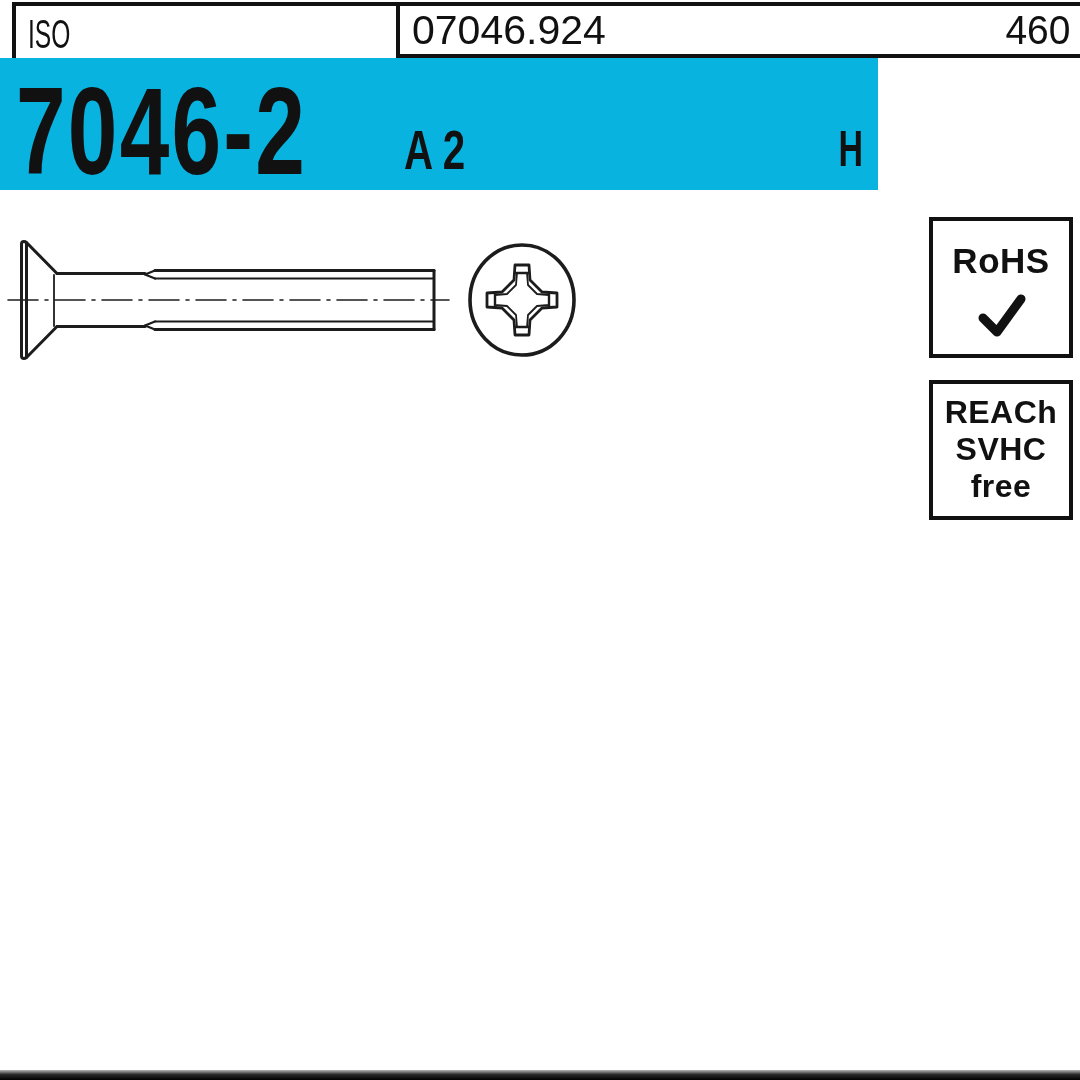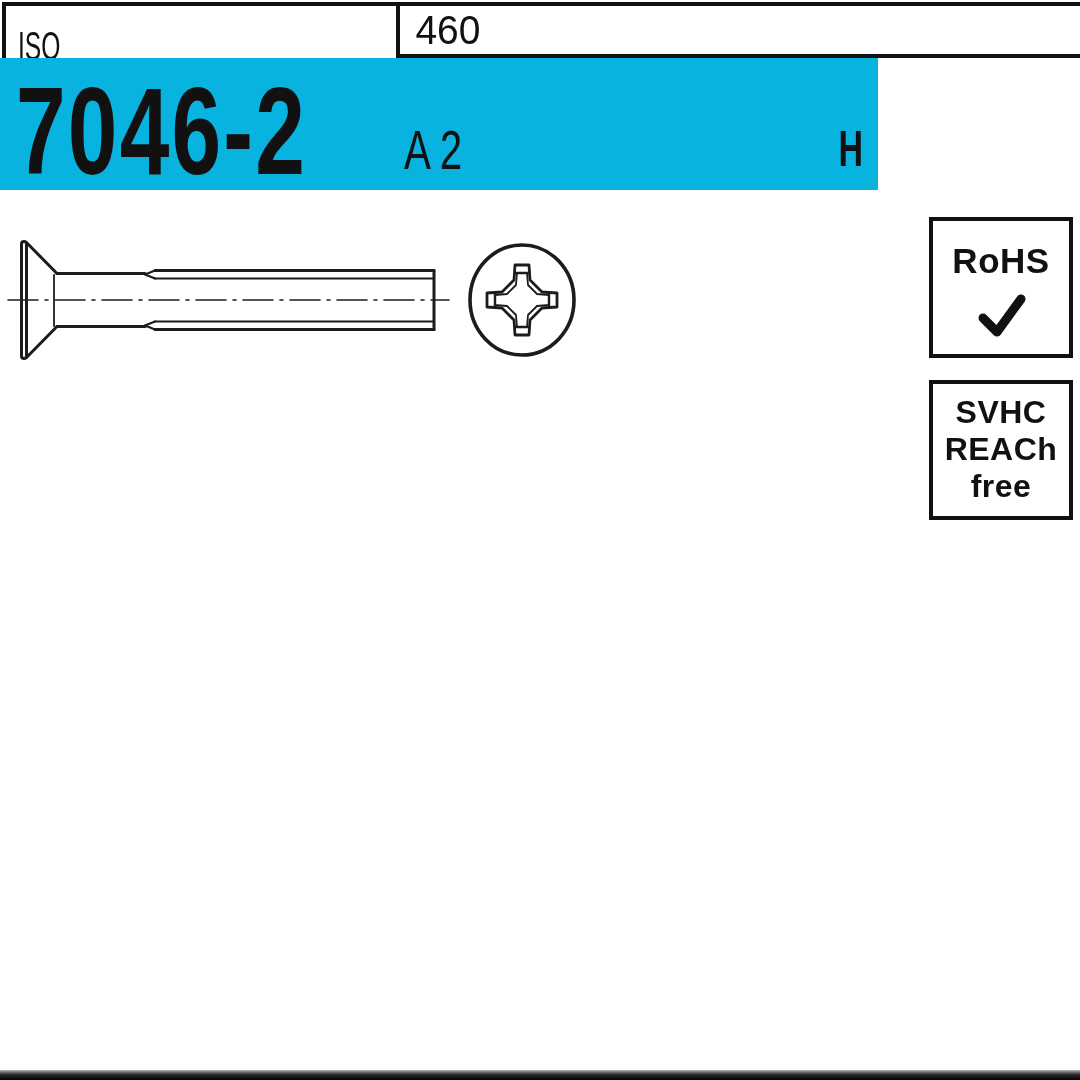--- a/index.html
+++ b/index.html
@@ -6,38 +6,38 @@
   .stage{
     position:relative;width:1080px;height:1080px;margin:0 auto;
     background:#ffffff;overflow:hidden;
     font-family:"Liberation Sans",sans-serif;color:#111;
   }
   
   .hdr-box{
     position:absolute;top:2px;height:48px;border:4px solid #111;background:#fff;
     display:flex;align-items:center;
   }
-  .hdr-box.left{left:2px;width:386px;padding:16px 0 0 12px;}
+  .hdr-box.left{left:12px;width:386px;padding:4px 0 0 12px;}
   .hdr-box.right{left:396px;width:658px;justify-content:space-between;padding:0 12px;}
   .hdr-text{font-size:41px;font-weight:500;letter-spacing:0px;line-height:1;}
   .cond-60{display:inline-block;transform:scaleX(0.60);transform-origin:left center;}
   .cond-right{display:inline-block;transform:scaleX(0.95);transform-origin:right center;}
   
   .banner{
     position:absolute;left:0;top:58px;width:878px;height:132px;
     background:#08b3e0;
   }
   .std-number{
     position:absolute;left:16px;top:0;height:132px;display:flex;align-items:center;
     font-size:124px;font-weight:700;letter-spacing:3px;line-height:1;
     transform:translateY(7px);
   }
   .std-number .inner{display:inline-block;transform:scaleX(0.72);transform-origin:left center;}
   .material{
-    position:absolute;left:404px;top:64px;font-size:56px;font-weight:400;line-height:1;
+    position:absolute;left:404px;top:64px;font-size:56px;font-weight:700;line-height:1;
   }
   .material .inner{display:inline-block;transform:scaleX(0.72);transform-origin:left center;}
   .drive{
     position:absolute;right:15px;top:66px;font-size:50px;font-weight:700;line-height:1;
   }
   .drive .inner{display:inline-block;transform:scaleX(0.68);transform-origin:right center;}
   
   .drawing{position:absolute;left:0;top:215px;width:600px;height:170px;}
   
   .badge{
@@ -64,20 +64,21 @@
 </style>
 </head>
 <body>
 
 <div class="stage">
 
   <div class="hdr-box left">
     <span class="hdr-text cond-60">ISO</span>
   </div>
   <div class="hdr-box right">
+    <span class="hdr-text">07046.924</span>
     <span class="hdr-text cond-right">460</span>
   </div>
 
   <div class="banner" style="background: rgb(8, 179, 224);">
     <div class="std-number">
       <span class="inner">7046-2</span>
     </div>
     <div class="material">
       <span class="inner">A 2</span>
     </div>
@@ -129,21 +130,21 @@
 
   <div class="badge rohs">
     <div class="big">RoHS</div>
     <svg class="check" width="56" height="46" viewBox="0 0 56 46" fill="none">
       <path d="M10,26 L24,40 L48,7" stroke="#111" stroke-width="9" stroke-linecap="round" stroke-linejoin="round"></path>
     </svg>
   </div>
 
   <div class="badge reach">
     <div class="pad"></div>
+    <div class="line">REACh</div>
     <div class="line">SVHC</div>
-    <div class="line">REACh</div>
     <div class="line">free</div>
   </div>
 
 
   <div class="bottom-bar"></div>
 
 </div>
 
 </body></html>

